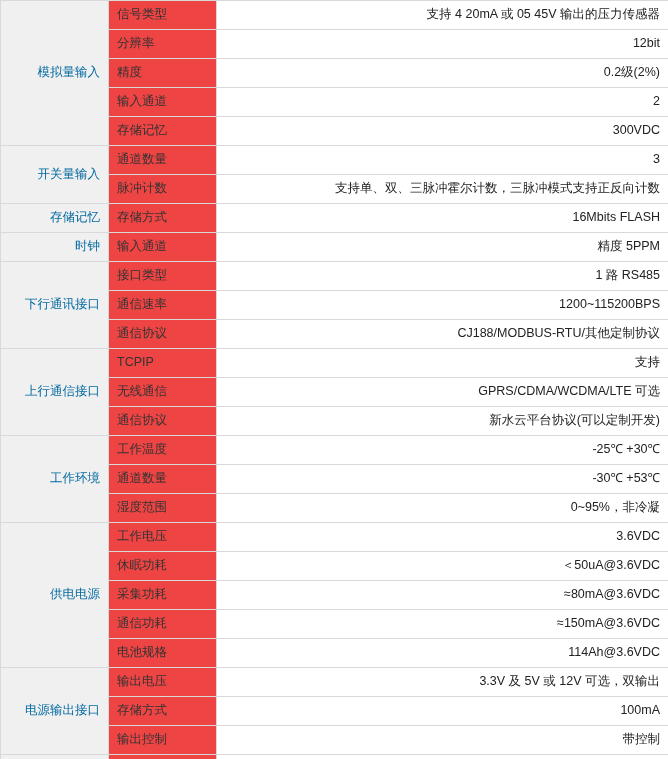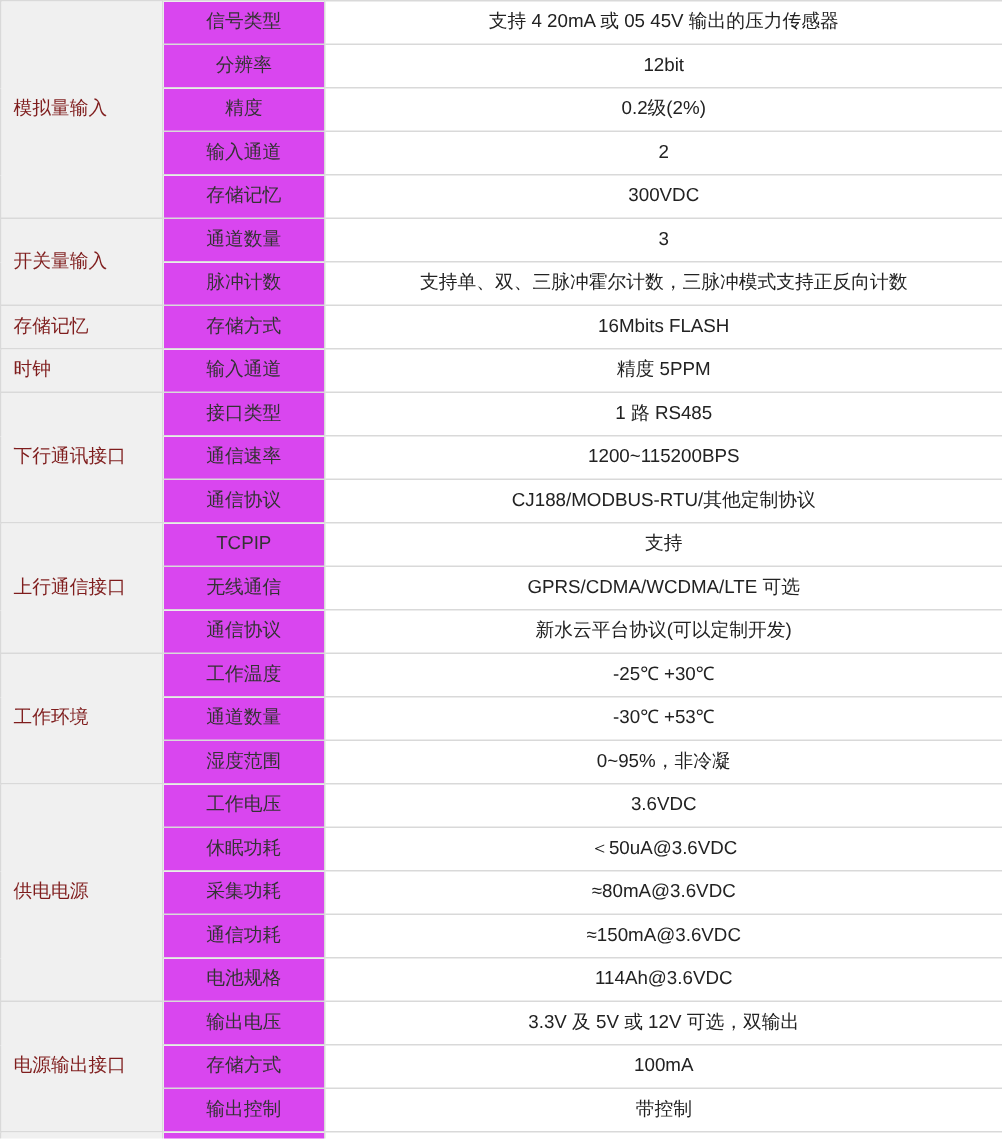--- a/index.html
+++ b/index.html
@@ -26,32 +26,32 @@
     height: 29px;
     line-height: 1.25;
     vertical-align: middle;
     box-sizing: border-box;
     overflow: hidden;
     white-space: nowrap;
   }
   td.cat {
     width: 108px;
     background: #f0f0f0;
-    text-align: left;
-    color: #7f1d1d;
+    text-align: right;
+    color: #0369a1;
   }
   td.sub {
     width: 108px;
-    background: #d946ef;
-    text-align: center;
+    background: #ef4444;
+    text-align: left;
     color: #333333;
   }
   td.val {
     background: #ffffff;
-    text-align: center;
+    text-align: right;
     color: #222222;
     padding-left: 9px;
   }
   col.c1 { width: 108px; }
   col.c2 { width: 108px; }
   col.c3 { width: 452px; }
 </style>
 </head>
 <body>
 

